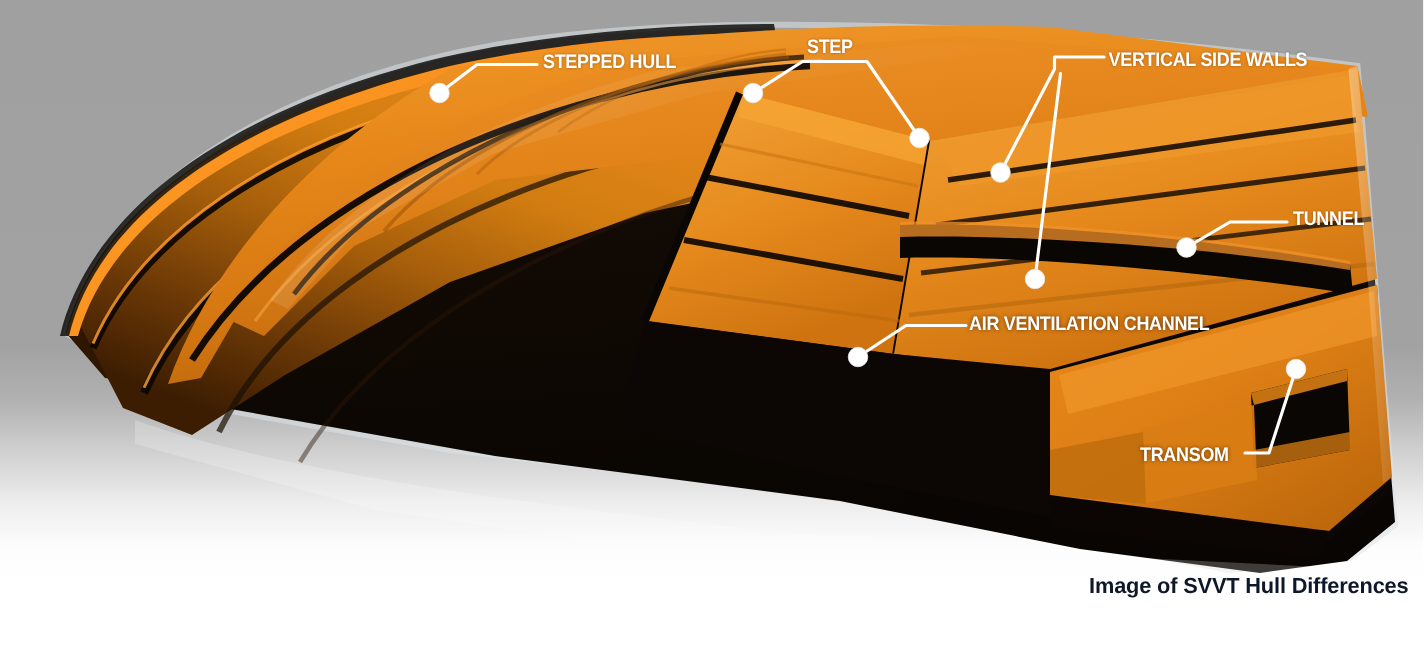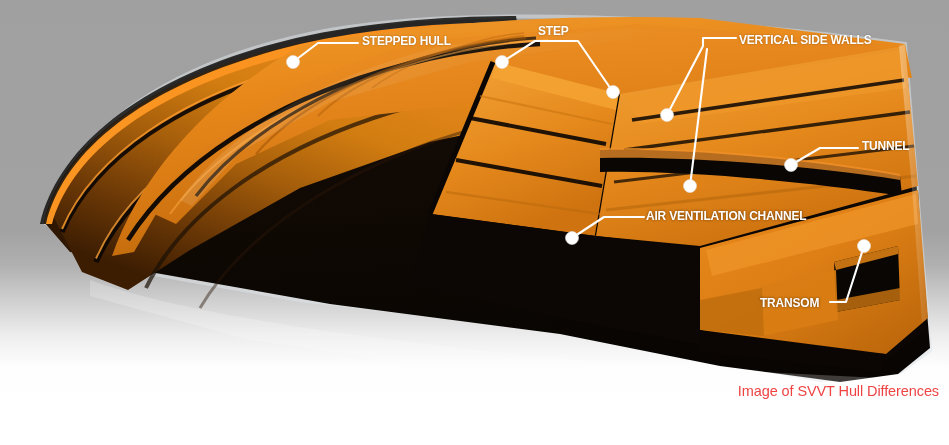--- a/index.html
+++ b/index.html
@@ -51,22 +51,22 @@
   }
   .label.dark {
     color: #ffffff;
     text-shadow: 0 0 3px rgba(0,0,0,0.55);
   }
   
   #caption {
     position: absolute;
     right: 10px;
     top: 383px;
-    color: #ef4444;
-    font-weight: 400;
+    color: #0f172a;
+    font-weight: 700;
     font-size: 14.5px;
     letter-spacing: -0.1px;
     white-space: nowrap;
   }
 </style>
 </head>
 <body>
 
 <div id="stage">
 

